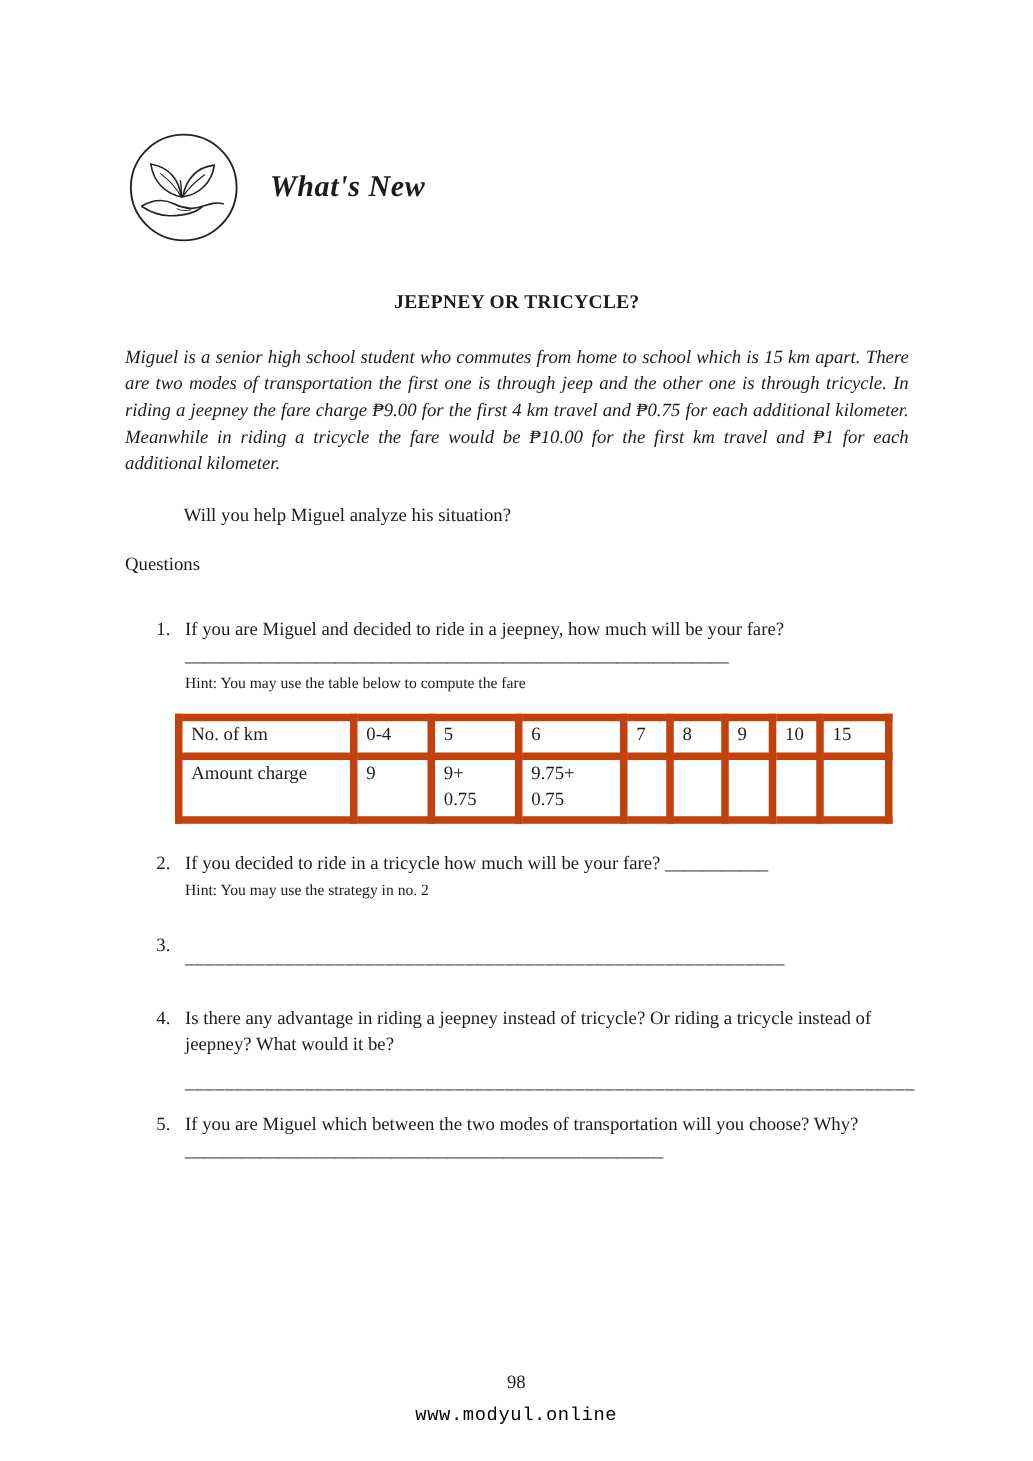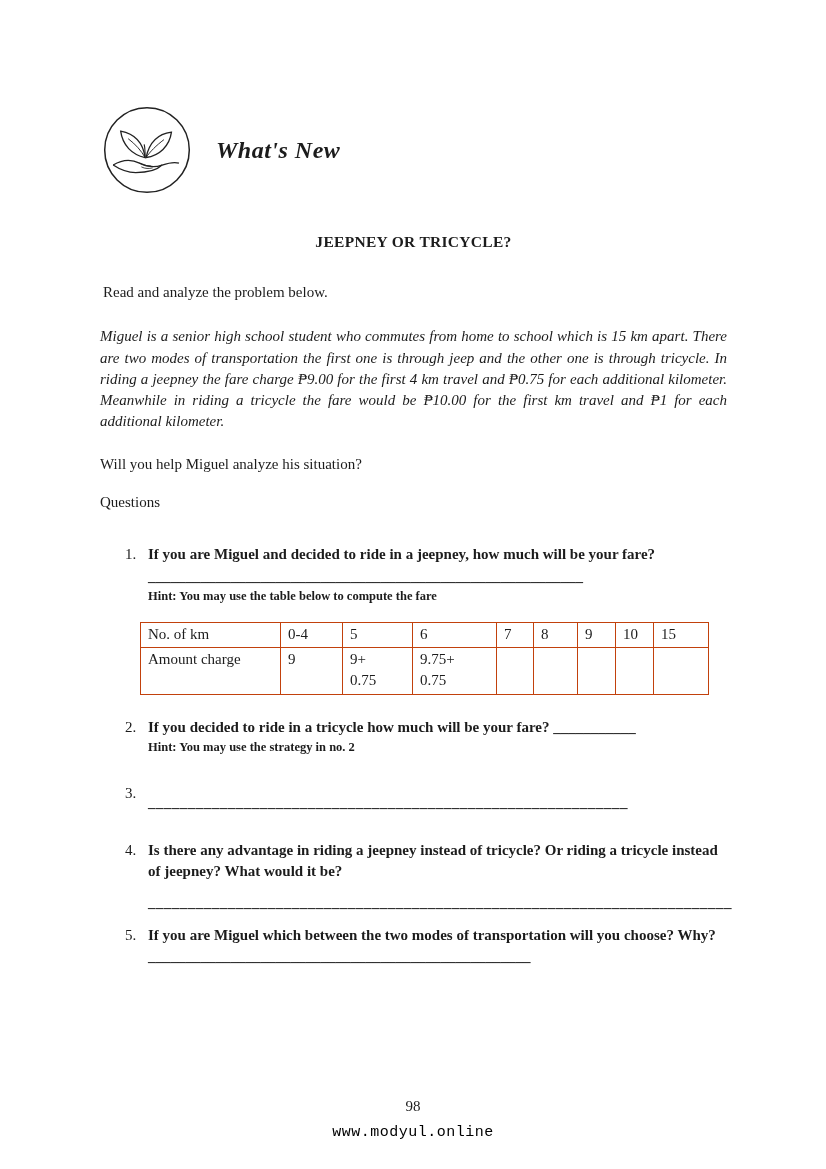--- a/index.html
+++ b/index.html
@@ -34,42 +34,42 @@
     font-weight: bold;
     font-size: 15.5px;
     margin-top: 34px;
     letter-spacing: 0.3px;
   }
 
   .intro { margin-top: 29px; padding-left: 3px; }
 
   .problem { margin-top: 23px; text-align: justify; font-style: italic; }
 
-  .help-question { margin-top: 21px; }
+  .help-question { margin-top: 21px; margin-left: 47px; }
   .questions-label { margin-top: 17px; }
 
   .qlist { margin-top: 31px; padding-left: 25px; }
   .q-item { display: flex; margin-top: 0; }
   .q-num { width: 23px; flex: 0 0 auto; }
-  .q-body { flex: 1 1 auto; font-weight: bold; }
+  .q-body { flex: 1 1 auto; }
   .q-hint { font-size: 12.5px; margin-top: 1px; }
   .q-blank { margin-top: 9px; letter-spacing: 0.5px; }
 
   .mt-q2 { margin-top: 22px; }
   .mt-q3 { margin-top: 26px; }
   .mt-q4 { margin-top: 27px; }
   .mt-q5 { margin-top: 12px; }
 
   table.fare {
     border-collapse: collapse;
     margin: 16px 0 10px 15px;
     font-size: 15px;
   }
   table.fare td {
-    border: 1px solid #c2410c;
+    border: 6px solid #c2410c;
     padding: 1px 7px 2px 7px;
     vertical-align: top;
     white-space: pre-line;
   }
   td.c0 { width: 140px; }
   td.c1 { width: 62px; }
   td.c2 { width: 70px; }
   td.c3 { width: 84px; }
   td.c4 { width: 37px; }
   td.c5 { width: 44px; }
@@ -117,21 +117,20 @@
           <path d="M14 66 C20 70 28 74 38 74 C50 74 60 72 66 66" fill="none" stroke="#222" stroke-width="1.4"></path>
           <path d="M42 64 C46 66 50 67 54 67" fill="none" stroke="#222" stroke-width="0.9"></path>
           <path d="M44 68 C48 70 52 70 56 69" fill="none" stroke="#222" stroke-width="0.9"></path>
         </svg>
       </div>
       <div class="section-title">What's New</div>
     </div>
 
     <div class="activity-title">JEEPNEY OR TRICYCLE?</div>
 
-    <p class="intro">Read and analyze the problem below.</p>
 
     <p class="problem">Miguel is a senior high school student who commutes from home to school which is 15 km apart. There are two modes of transportation the first one is through jeep and the other one is through tricycle. In riding a jeepney the fare charge ₱9.00 for the first 4 km travel and ₱0.75 for each additional kilometer. Meanwhile in riding a tricycle the fare would be ₱10.00 for the first km travel and ₱1 for each additional kilometer.</p>
 
     <p class="help-question">Will you help Miguel analyze his situation?</p>
 
     <p class="questions-label">Questions</p>
 
     <div class="qlist">
 
       <div class="q-item">

